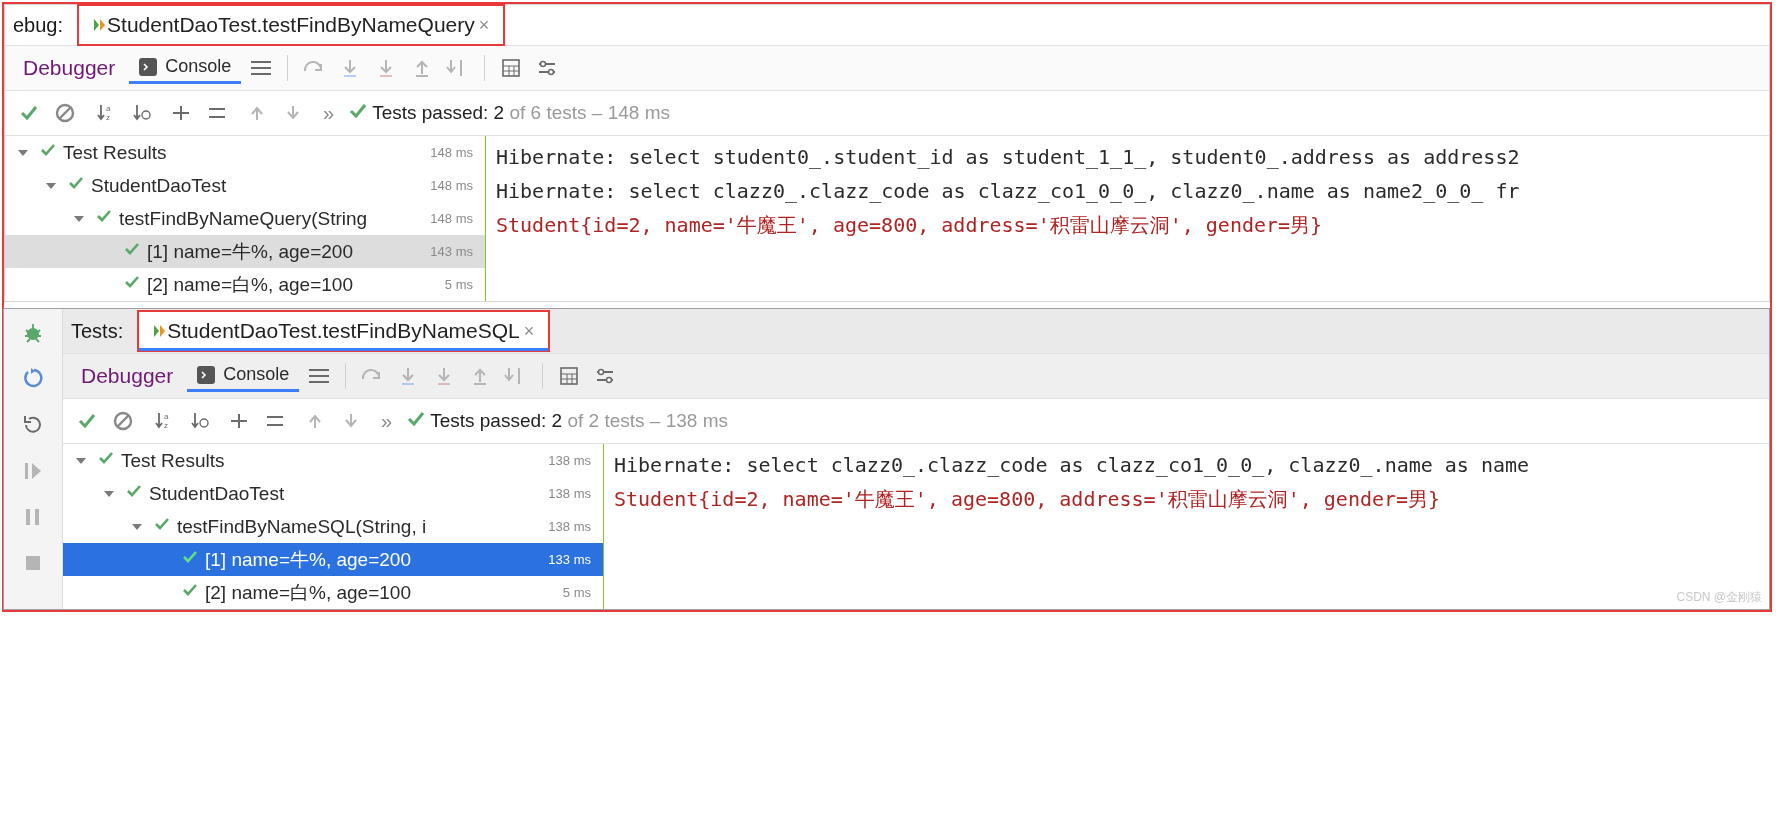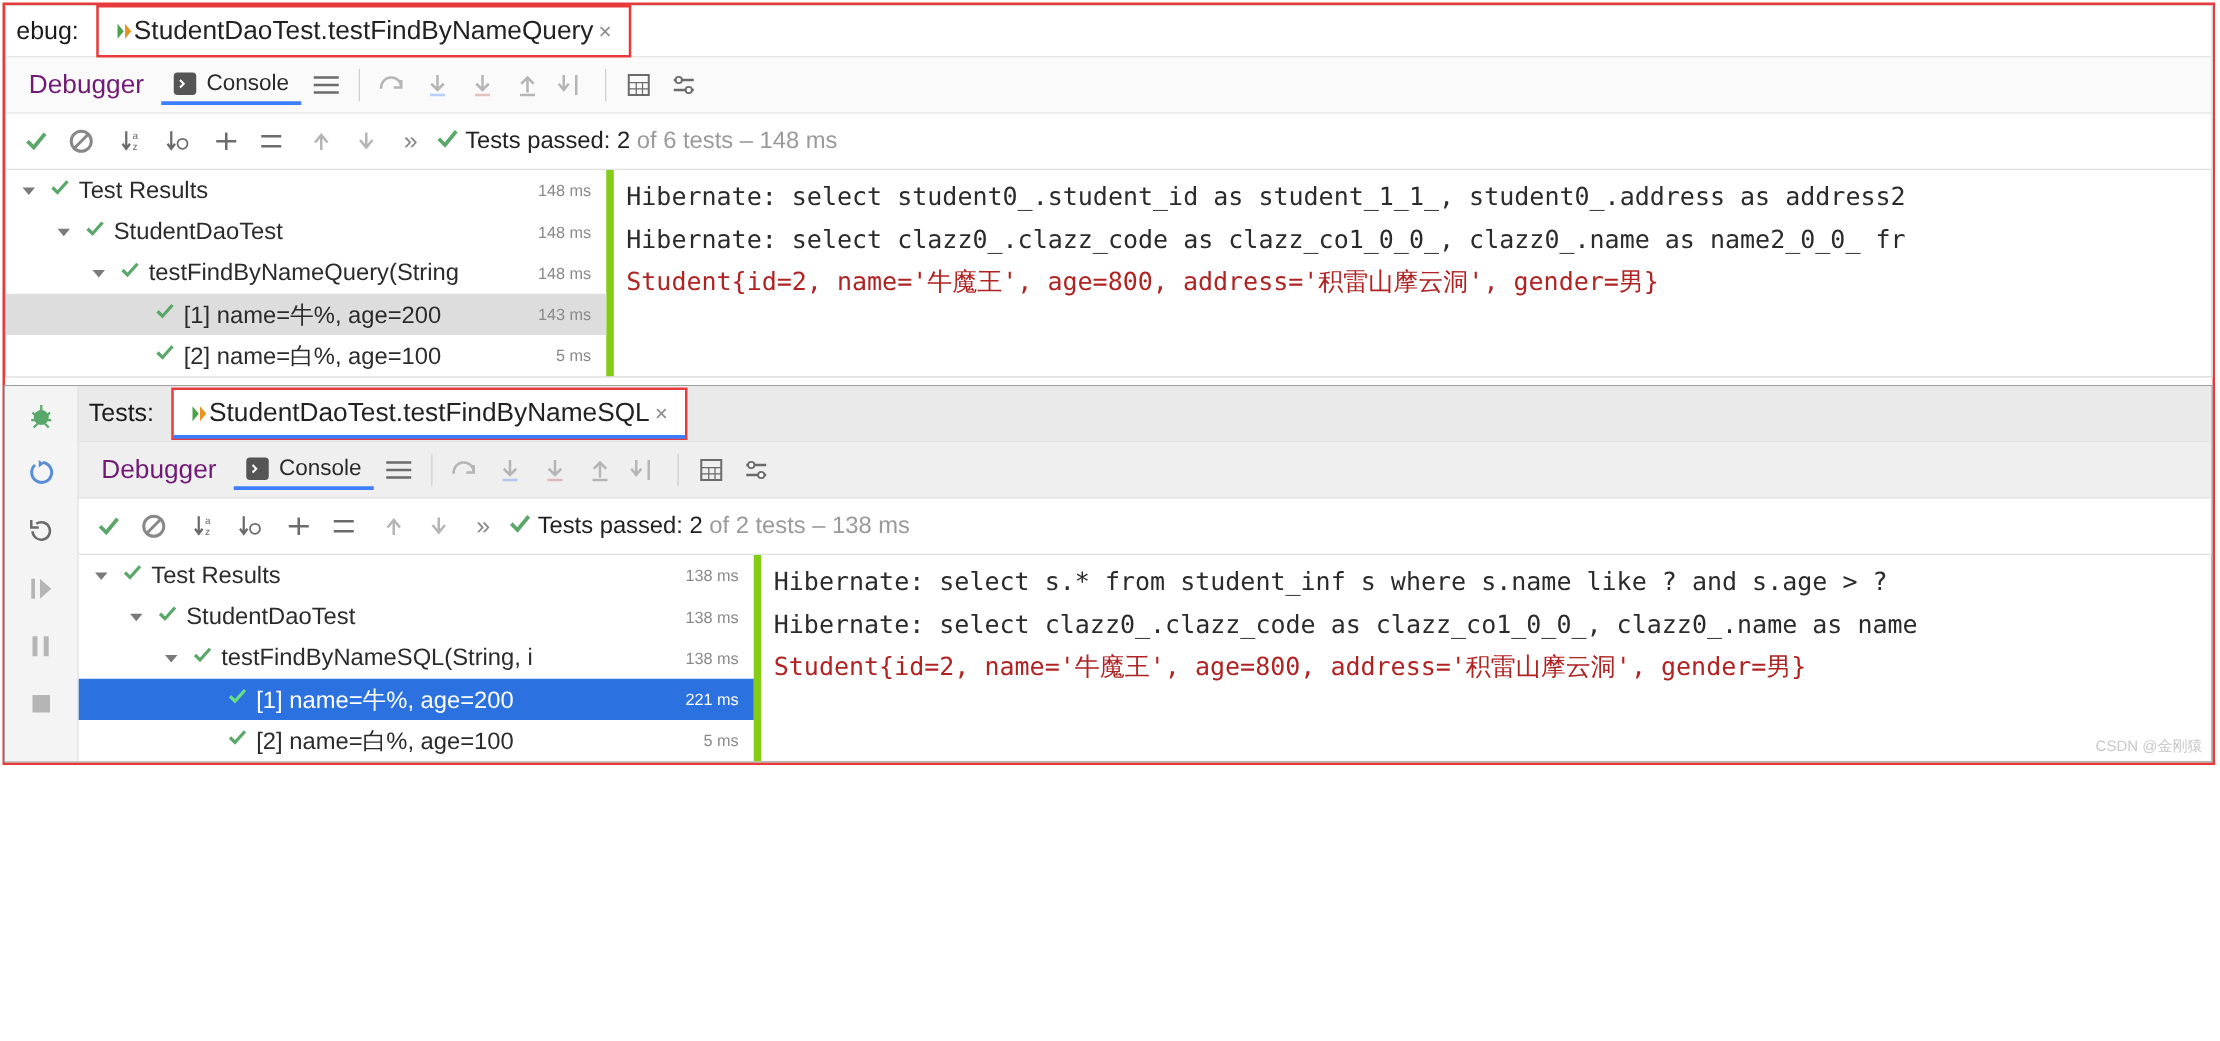--- a/index.html
+++ b/index.html
@@ -25,21 +25,21 @@
 .filter-row{display:flex;align-items:center;height:44px;border-bottom:1px solid #e0e0e0;background:#fff;padding:0 8px;gap:4px}
 .greencheck{color:#59a869}
 .cancel-circ{color:#888}
 .small-icon-btn{width:32px;height:32px;display:inline-flex;align-items:center;justify-content:center;color:#6b6b6b}
 .small-icon-btn.disabled{color:#b5b5b5}
 .double-arrow{color:#888;font-size:20px;padding:0 10px}
 .pass-text{font-size:19px}
 .pass-text .passed{color:#222}
 .pass-text .faded{color:#9a9a9a}
 .body-split{display:flex}
-.tree-col{border-right:6px solid #84cc16;background:#fff;flex:0 0 auto}
+.tree-col{border-right:1px solid #84cc16;background:#fff;flex:0 0 auto}
 .tree-row{display:flex;align-items:center;height:33px;padding:0 6px;gap:6px;font-size:19px;white-space:nowrap}
 .tree-row .chev{width:16px;display:inline-flex;color:#7a7a7a}
 .tree-row .lbl{flex:1;overflow:hidden;text-overflow:ellipsis}
 .tree-row .ms{color:#8a8a8a;font-size:13px;padding:0 6px;text-align:right;min-width:64px}
 .tree-row.sel{background:#dddddd}
 .tree-row.sel-blue{background:#2b72e0;color:#fff}
 .tree-row.sel-blue .ms{color:#fff}
 .tree-row.sel-blue .greencheck svg path{stroke:#65e085}
 .ind{display:inline-block}
 .console-col{flex:1;padding:4px 10px;font-family:"Consolas","DejaVu Sans Mono",monospace;font-size:20px;line-height:34px;white-space:nowrap;overflow:hidden}
@@ -479,34 +479,33 @@
               <span class="lbl">testFindByNameSQL(String, i</span>
               <span class="ms">138 ms</span>
             </div>
             <div class="tree-row sel-blue">
               <span class="ind" style="width:84px"></span>
               <span class="chev"></span>
               <span class="greencheck"><svg width="18" height="18">
                   <path d="M3 9 L7 13 L15 4" stroke="#59a869" stroke-width="2.6" fill="none"></path>
                 </svg></span>
               <span class="lbl">[1] name=牛%, age=200</span>
-              <span class="ms">221 ms</span>
+              <span class="ms">133 ms</span>
             </div>
             <div class="tree-row">
               <span class="ind" style="width:84px"></span>
               <span class="chev"></span>
               <span class="greencheck"><svg width="18" height="18">
                   <path d="M3 9 L7 13 L15 4" stroke="#59a869" stroke-width="2.6" fill="none"></path>
                 </svg></span>
               <span class="lbl">[2] name=白%, age=100</span>
               <span class="ms">5 ms</span>
             </div>
           </div>
     <div class="console-col" id="console2">
-            <div class="">Hibernate: select s.* from student_inf s where s.name like ? and s.age &gt; ?</div>
             <div class="">Hibernate: select clazz0_.clazz_code as clazz_co1_0_0_, clazz0_.name as name</div>
             <div class="red-text">Student{id=2, name='牛魔王', age=800, address='积雷山摩云洞', gender=男}</div>
           </div>
    </div>
   </div>
  </div>
 
  <span class="watermark">CSDN @金刚猿</span>
 </div>
 

